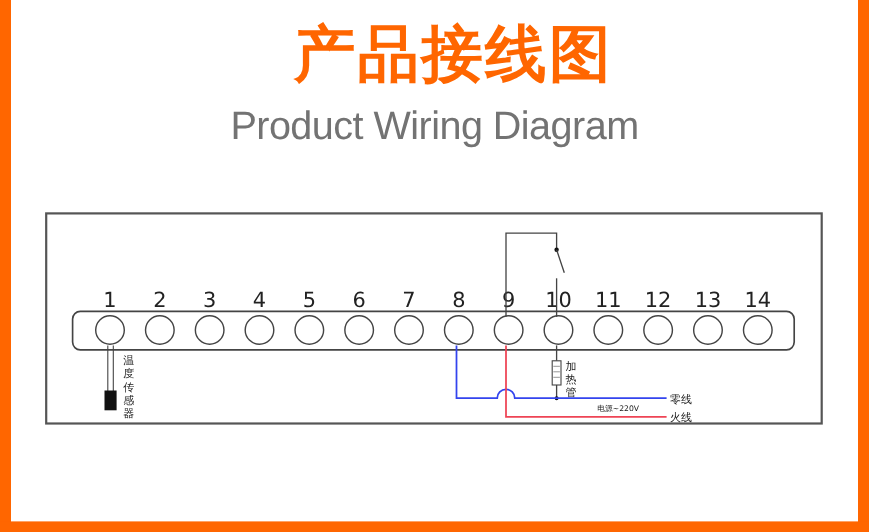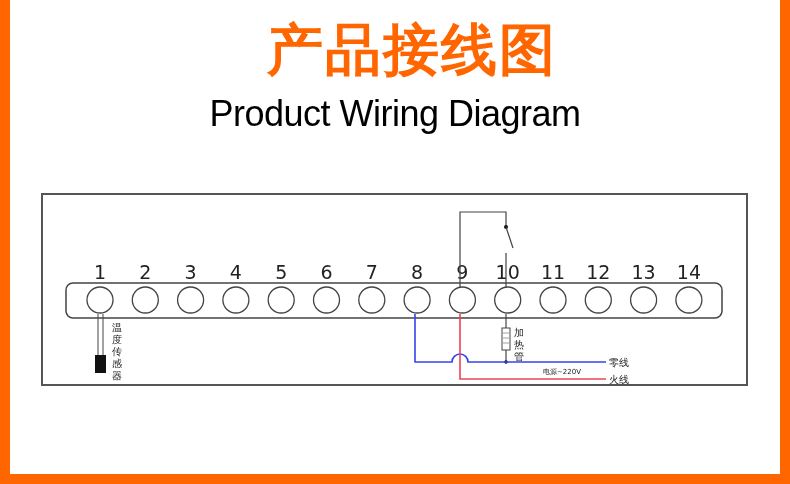--- a/index.html
+++ b/index.html
@@ -1,21 +1,21 @@
 <!DOCTYPE html>
 <html><head>
 <meta charset="utf-8">
 <style>
   html, body { margin:0; padding:0; }
   body { width:790px; height:484px; position:relative; background:#ffffff; overflow:hidden; font-family:"DejaVu Sans", sans-serif; }
   .border-left { position:absolute; left:0; top:0; width:10px; height:484px; background:#ff6600; }
   .border-right { position:absolute; right:0; top:0; width:10px; height:484px; background:#ff6600; }
   .border-bottom { position:absolute; left:0; bottom:0; width:790px; height:10px; background:#ff6600; }
   .title-cn { position:absolute; left:17px; width:790px; top:18px; text-align:center; font-size:56px; font-weight:bold; color:#ff6600; line-height:64px; font-family:"DejaVu Sans", sans-serif; letter-spacing:2px; }
-  .title-en { position:absolute; left:0; width:790px; top:92px; text-align:center; font-size:36px; color:#000000; line-height:44px; font-family:"Liberation Sans", sans-serif; letter-spacing:-0.5px; }
+  .title-en { position:absolute; left:0; width:790px; top:92px; text-align:center; font-size:36px; color:#737373; line-height:44px; font-family:"Liberation Sans", sans-serif; letter-spacing:-0.5px; }
   svg.diagram { position:absolute; left:0; top:0; }
   .num { font-family:"DejaVu Sans", sans-serif; font-size:19px; fill:#222; text-anchor:middle; }
   .lbl { font-family:"DejaVu Sans", sans-serif; font-size:10px; fill:#222; }
   .small { font-family:"DejaVu Sans", sans-serif; font-size:7px; fill:#222; }
 </style>
 </head>
 <body>
 
 <div class="border-left"></div>
 <div class="border-right"></div>

